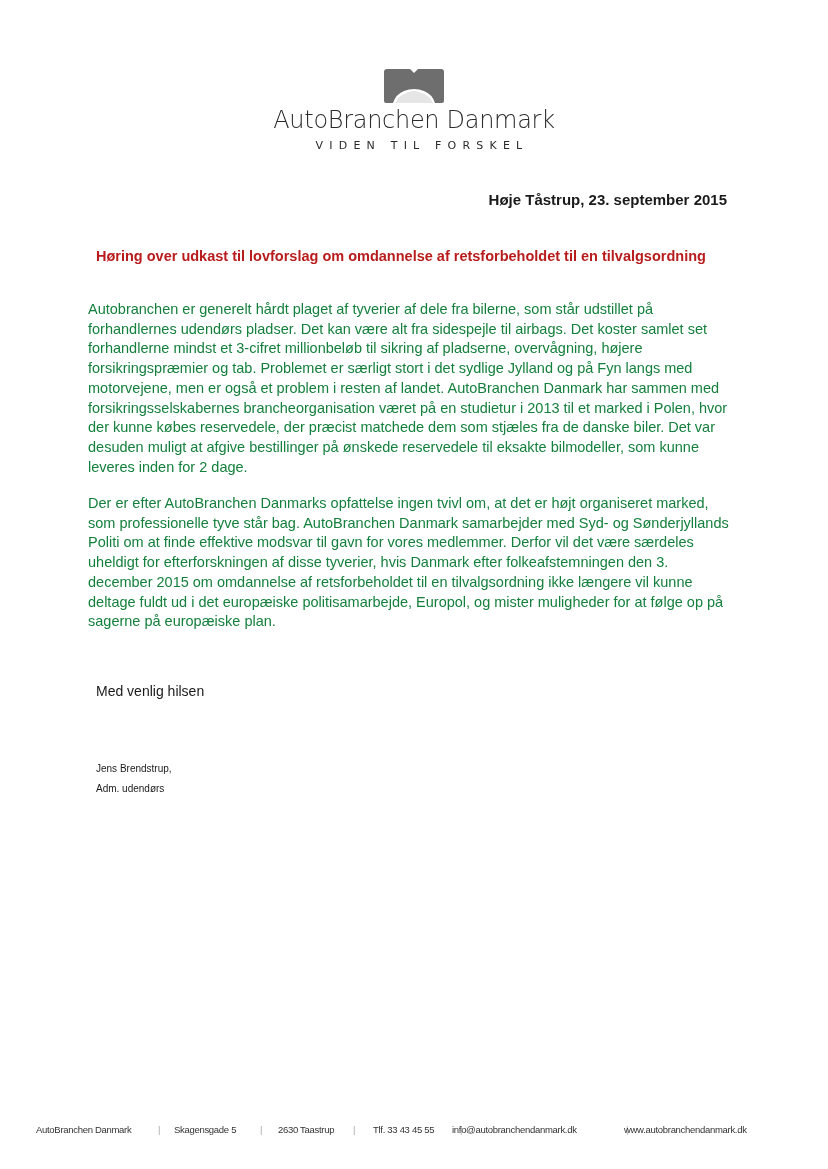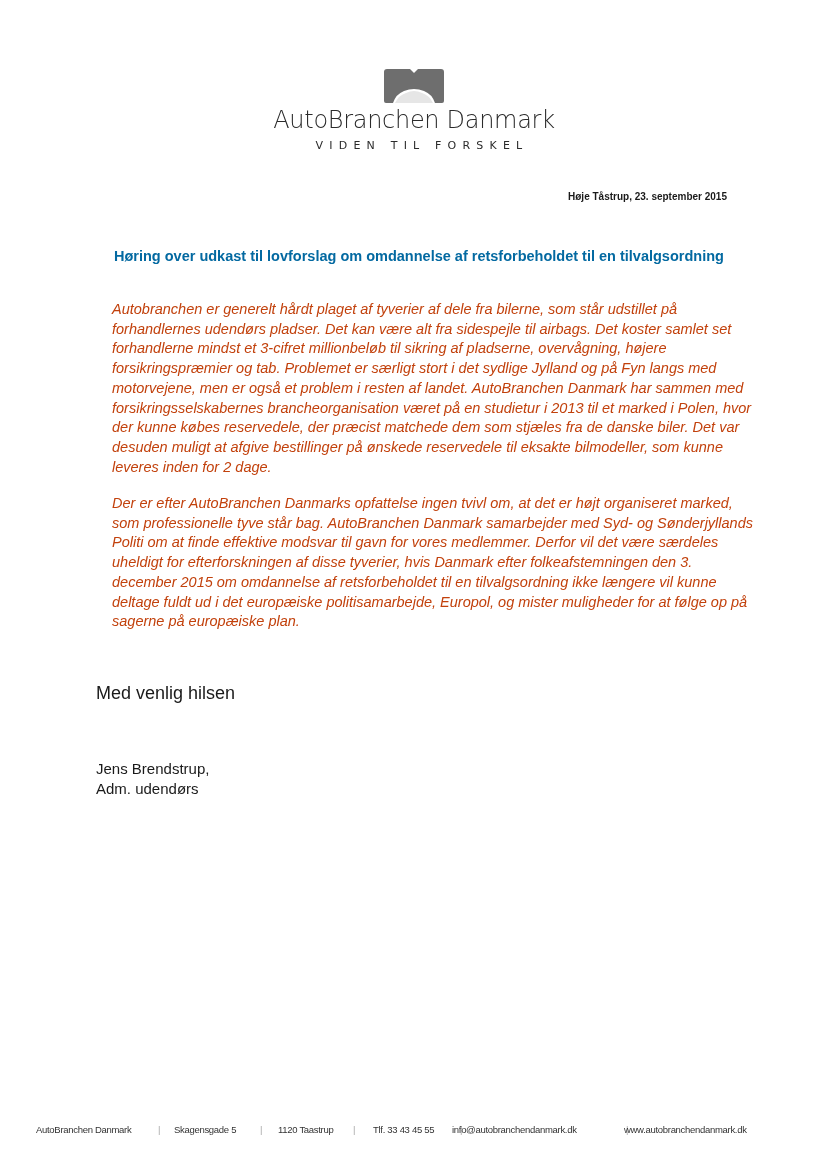--- a/index.html
+++ b/index.html
@@ -13,34 +13,34 @@
       font-family: "DejaVu Sans", sans-serif; font-size: 24px; font-weight: 300;
       color: #2b2b2b; letter-spacing: -0.3px; padding-left: 0px;
     }
     .logo-tagline {
       position: absolute; left: 0; width: 828px; top: 139px; text-align: center;
       font-family: "DejaVu Sans", sans-serif; font-size: 11px; letter-spacing: 6.2px;
       color: #2b2b2b; padding-left: 8px;
     }
     .date {
       position: absolute; right: 101px; top: 191px;
-      font-weight: bold; font-size: 10px; color: #1a1a1a;
+      font-weight: bold; font-size: 15px; color: #1a1a1a;
     }
     .subject {
-      position: absolute; left: 114px; top: 247px; width: 640px;
-      font-weight: bold; font-size: 14.5px; line-height: 19px; color: #0369a1;
+      position: absolute; left: 96px; top: 247px; width: 640px;
+      font-weight: bold; font-size: 14.5px; line-height: 19px; color: #b91c1c;
     }
     .para {
-      position: absolute; left: 112px; width: 648px;
-      font-size: 14.5px; line-height: 19.7px; color: #c2410c; margin: 0; font-style: italic;
+      position: absolute; left: 88px; width: 648px;
+      font-size: 14.5px; line-height: 19.7px; color: #15803d; margin: 0;
     }
     .p1 { top: 300px; }
     .p2 { top: 494px; }
-    .closing { position: absolute; left: 96px; top: 683px; font-size: 18px; }
-    .signer { position: absolute; left: 96px; top: 759px; font-size: 15px; line-height: 19.7px; }
+    .closing { position: absolute; left: 96px; top: 683px; font-size: 14px; }
+    .signer { position: absolute; left: 96px; top: 759px; font-size: 10px; line-height: 19.7px; }
     .footer {
       position: absolute; left: 0; top: 1124px; width: 828px; height: 14px;
       font-size: 9.5px; color: #333; letter-spacing: -0.3px;
     }
     .footer span { position: absolute; top: 0; white-space: nowrap; }
     .sep { color: #aaa; }
   </style>
 </head>
 <body>
 
@@ -66,20 +66,20 @@
 <div class="signer">
   <div>Jens Brendstrup,</div>
   <div>Adm. udendørs</div>
 </div>
 
 <div class="footer">
   <span style="left:36px">AutoBranchen Danmark</span>
   <span class="sep" style="left:158px">|</span>
   <span style="left:174px">Skagensgade 5</span>
   <span class="sep" style="left:260px">|</span>
-  <span style="left:278px">1120 Taastrup</span>
+  <span style="left:278px">2630 Taastrup</span>
   <span class="sep" style="left:353px">|</span>
   <span style="left:373px">Tlf. 33 43 45 55</span>
   <span class="sep" style="left:460px">|</span>
   <span style="left:452px">info@autobranchendanmark.dk</span>
   <span class="sep" style="left:626px">|</span>
   <span style="left:624px">www.autobranchendanmark.dk</span>
 </div>
 
 </body></html>

